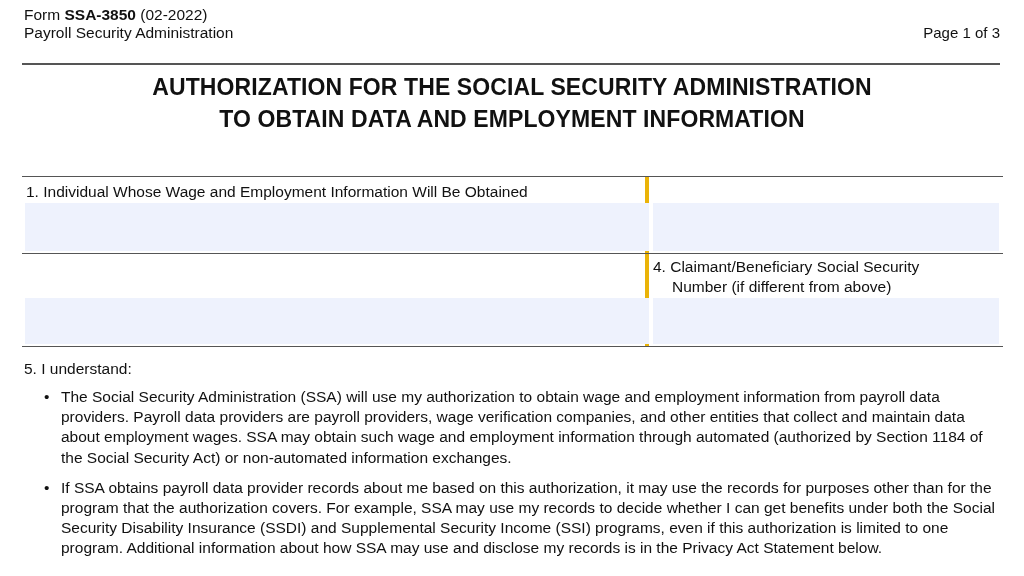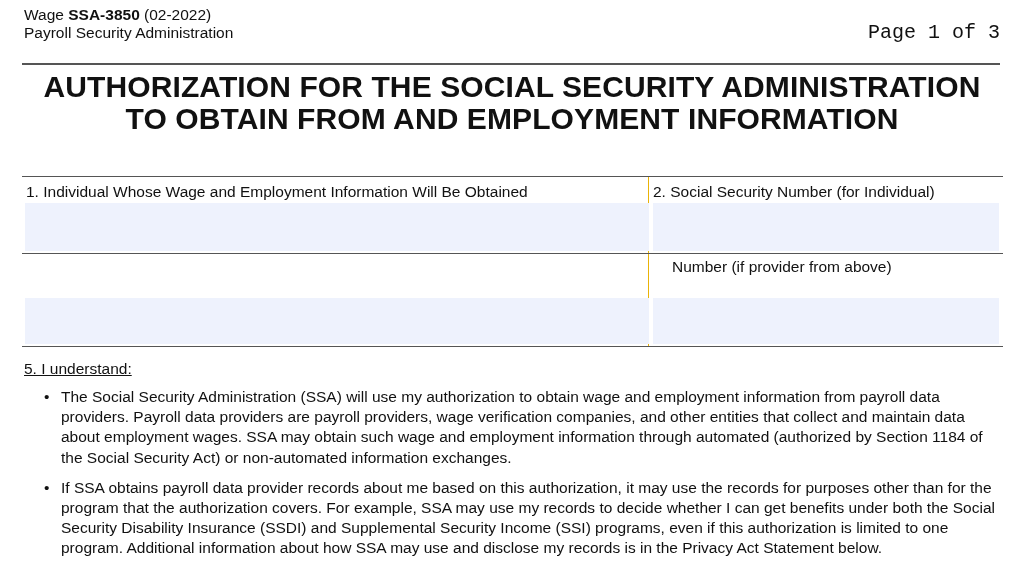--- a/index.html
+++ b/index.html
@@ -3,86 +3,85 @@
 <meta charset="utf-8">
 <style>
   html, body { margin: 0; padding: 0; }
   body {
     width: 1024px; height: 576px; overflow: hidden;
     background: #ffffff; color: #111111;
     font-family: "Liberation Sans", sans-serif;
     position: relative;
   }
   .hdr-left { position: absolute; left: 24px; top: 6px; font-size: 15.5px; line-height: 18px; }
-  .hdr-right { position: absolute; right: 24px; top: 24px; font-size: 20px; line-height: 18px; text-align: right; font-family: Liberation Mono, monospace; }
+  .hdr-right { position: absolute; right: 24px; top: 24px; font-size: 15px; line-height: 18px; text-align: right; }
   .hdr-rule { position: absolute; left: 22px; right: 24px; top: 63px; height: 0; border-top: 2px solid #555; }
   .title {
     position: absolute; left: 0; right: 0; top: 71px;
-    text-align: center; font-weight: bold; font-size: 30px; line-height: 32px;
+    text-align: center; font-weight: bold; font-size: 23px; line-height: 32px;
     letter-spacing: 0.1px;
   }
   .form-grid { position: absolute; left: 22px; top: 176px; width: 981px; }
   .row { display: flex; border-top: 1px solid #555; }
   .row.last { border-bottom: 1px solid #555; }
   .cell { position: relative; box-sizing: border-box; }
-  .cell.left { width: 627px; border-right: 1px solid #eab308; }
+  .cell.left { width: 627px; border-right: 4px solid #eab308; }
   .cell.right { flex: 1; }
   .row1 { height: 76px; }
   .row2 { height: 92px; }
   .cell-label { position: absolute; left: 4px; font-size: 15.5px; line-height: 20px; }
   .row1 .cell-label { top: 5px; }
   .row2 .cell.left .cell-label { top: 14px; margin-top: 32px; }
   .row2 .cell.right .cell-label { top: 3px; padding-left: 0; }
   .row2 .cell.right .cell-label .l2 { display:block; padding-left: 19px; }
   .field { position: absolute; background: #eef2fd; border: none; outline: none; }
   .row1 .cell.left .field { left: 3px; top: 26px; width: 620px; height: 46px; }
   .row1 .cell.right .field { left: 4px; top: 26px; width: 342px; height: 46px; }
   .row2 .cell.left .field { left: 3px; top: 44px; width: 620px; height: 44px; }
   .row2 .cell.right .field { left: 4px; top: 44px; width: 342px; height: 44px; }
-  .section5 { position: absolute; left: 24px; top: 359px; font-size: 15.5px; text-decoration: underline; }
+  .section5 { position: absolute; left: 24px; top: 359px; font-size: 15.5px; }
   .s5-head { line-height: 20px; }
   ul.bullets { list-style: none; margin: 0; padding: 0; position: absolute; left: 20px; top: 28px; width: 960px; }
   ul.bullets li { position: relative; padding-left: 17px; line-height: 20.2px; margin-bottom: 10px; }
   ul.bullets li .dot { position: absolute; left: 0; top: 0; }
 </style>
 </head>
 <body>
 
 <div class="hdr-left">
-  <div><span>Wage </span><b>SSA-3850</b><span> (02-2022)</span></div>
+  <div><span>Form </span><b>SSA-3850</b><span> (02-2022)</span></div>
   <div>Payroll Security Administration</div>
 </div>
 <div class="hdr-right">
   <div>Page 1 of 3</div>
 </div>
 <div class="hdr-rule"></div>
 
 <div class="title">
   <div>AUTHORIZATION FOR THE SOCIAL SECURITY ADMINISTRATION</div>
-  <div>TO OBTAIN FROM AND EMPLOYMENT INFORMATION</div>
+  <div>TO OBTAIN DATA AND EMPLOYMENT INFORMATION</div>
 </div>
 
 <div class="form-grid">
   <div class="row row1">
     <div class="cell left">
       <span class="cell-label">1. Individual Whose Wage and Employment Information Will Be Obtained</span>
       <input class="field" type="text" value="" style="">
     </div>
     <div class="cell right">
-      <span class="cell-label">2. Social Security Number (for Individual)</span>
       <input class="field" type="text" value="" style="">
     </div>
   </div>
   <div class="row row2 last">
     <div class="cell left">
       <span class="cell-label">3. Claimant/Beneficiary (if different from above)</span>
       <input class="field" type="text" value="" style="">
     </div>
     <div class="cell right">
-      <span class="cell-label"><span class="l2">Number (if provider from above)</span></span>
+      <span class="cell-label"><span>4. Claimant/Beneficiary Social Security</span><span class="l2">Number (if different from above)</span></span>
       <input class="field" type="text" value="" style="">
     </div>
   </div>
 </div>
 
 <div class="section5">
   <div class="s5-head">5. I understand:</div>
   <ul class="bullets">
     <li><span class="dot">•</span><span>The Social Security Administration (SSA) will use my authorization to obtain wage and employment information from payroll data providers. Payroll data providers are payroll providers, wage verification companies, and other entities that collect and maintain data about employment wages. SSA may obtain such wage and employment information through automated (authorized by Section 1184 of the Social Security Act) or non-automated information exchanges.</span></li>
     <li><span class="dot">•</span><span>If SSA obtains payroll data provider records about me based on this authorization, it may use the records for purposes other than for the program that the authorization covers.  For example, SSA may use my records to decide whether I can get benefits under both the Social Security Disability Insurance (SSDI) and Supplemental Security Income (SSI) programs, even if this authorization is limited to one program.  Additional information about how SSA may use and disclose my records is in the Privacy Act Statement below.</span></li>

